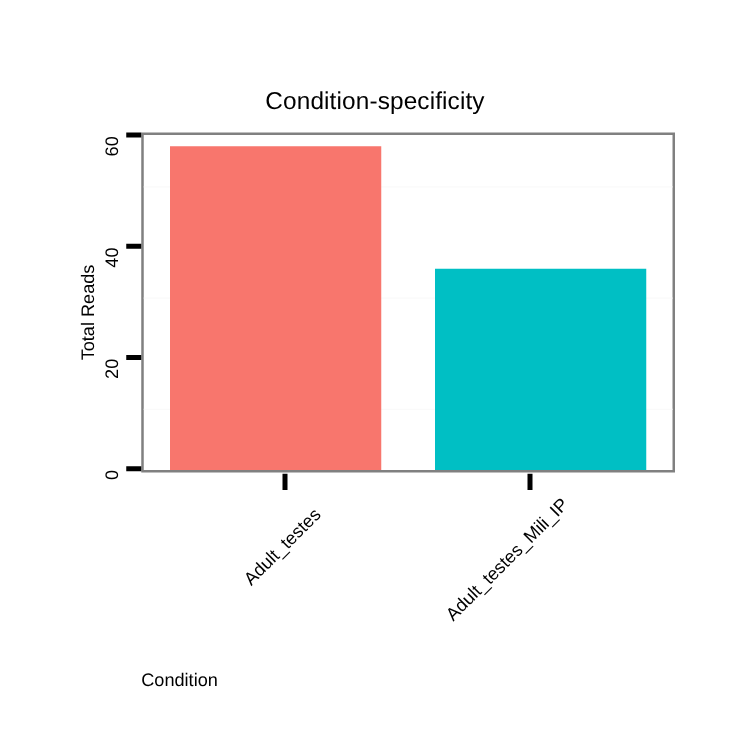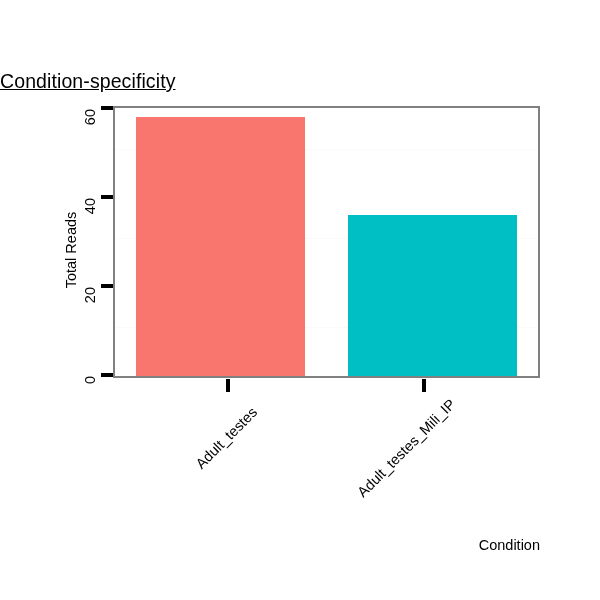--- a/index.html
+++ b/index.html
@@ -15,27 +15,26 @@
     font-family: "Liberation Sans", sans-serif;
     overflow: hidden;
   }
 
   
   #chart-title {
     position: absolute;
     left: 0;
     top: 70px;
     width: 600px;
-    text-align: left;
+    text-align: center;
     font-size: 19.5px;
     font-weight: 400;
     color: #000000;
     letter-spacing: 0.1px;
     white-space: nowrap;
-    text-decoration: underline;
   }
 
   
   #plot-panel {
     position: absolute;
     left: 113px;
     top: 106px;
     width: 427px;
     height: 272px;
     background: #ffffff;
@@ -104,21 +103,21 @@
     text-align: right;
     white-space: nowrap;
   }
 
   
   #x-axis-title {
     position: absolute;
     left: 113px;
     top: 537px;
     width: 427px;
-    text-align: right;
+    text-align: left;
     font-size: 14.5px;
     color: #000000;
     white-space: nowrap;
   }
 </style>
 </head>
 <body>
 
 <div id="screenshot">
 

